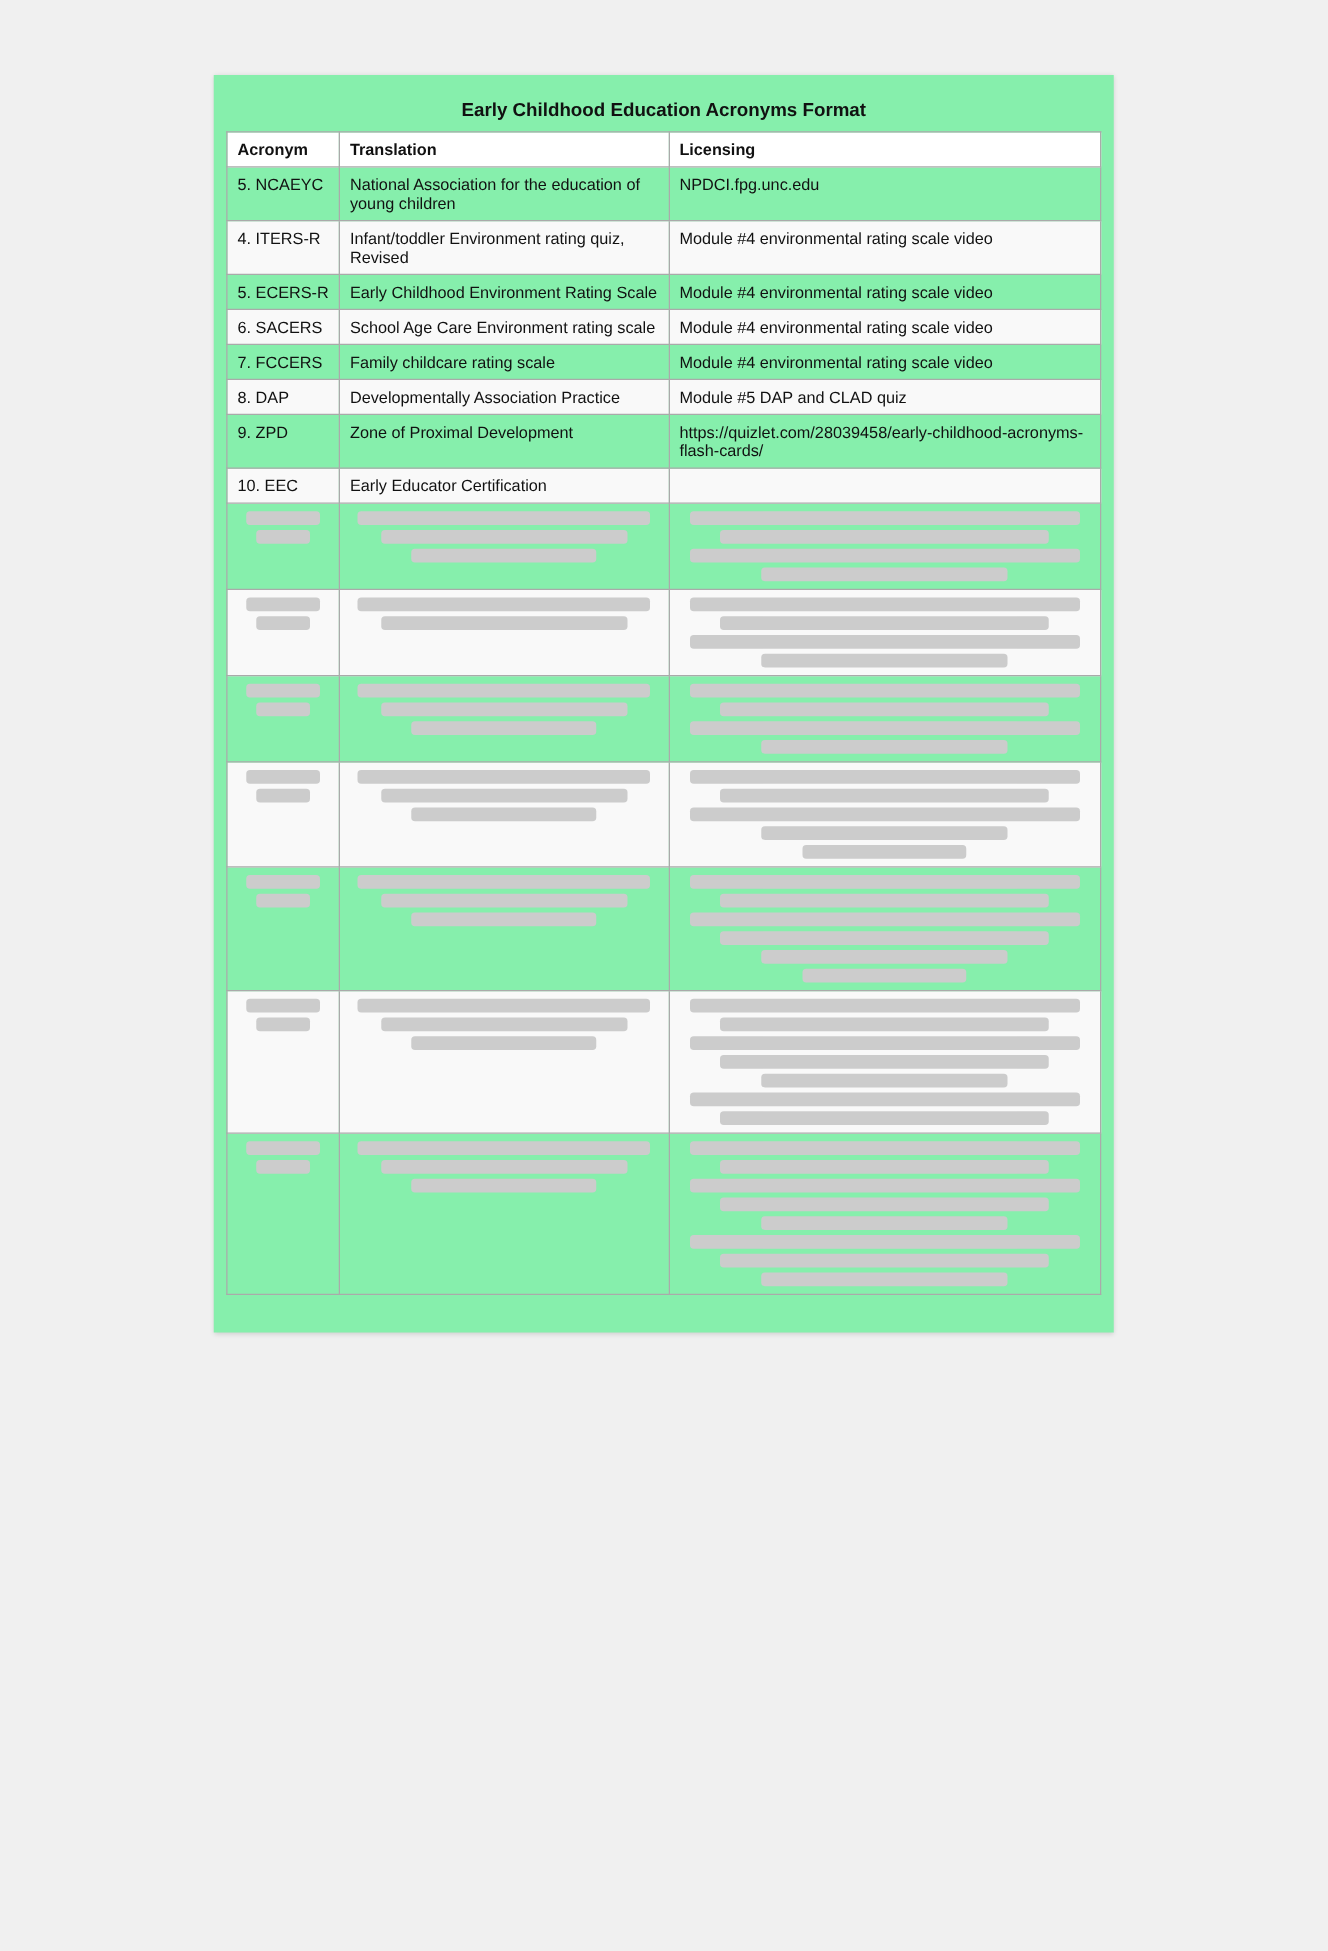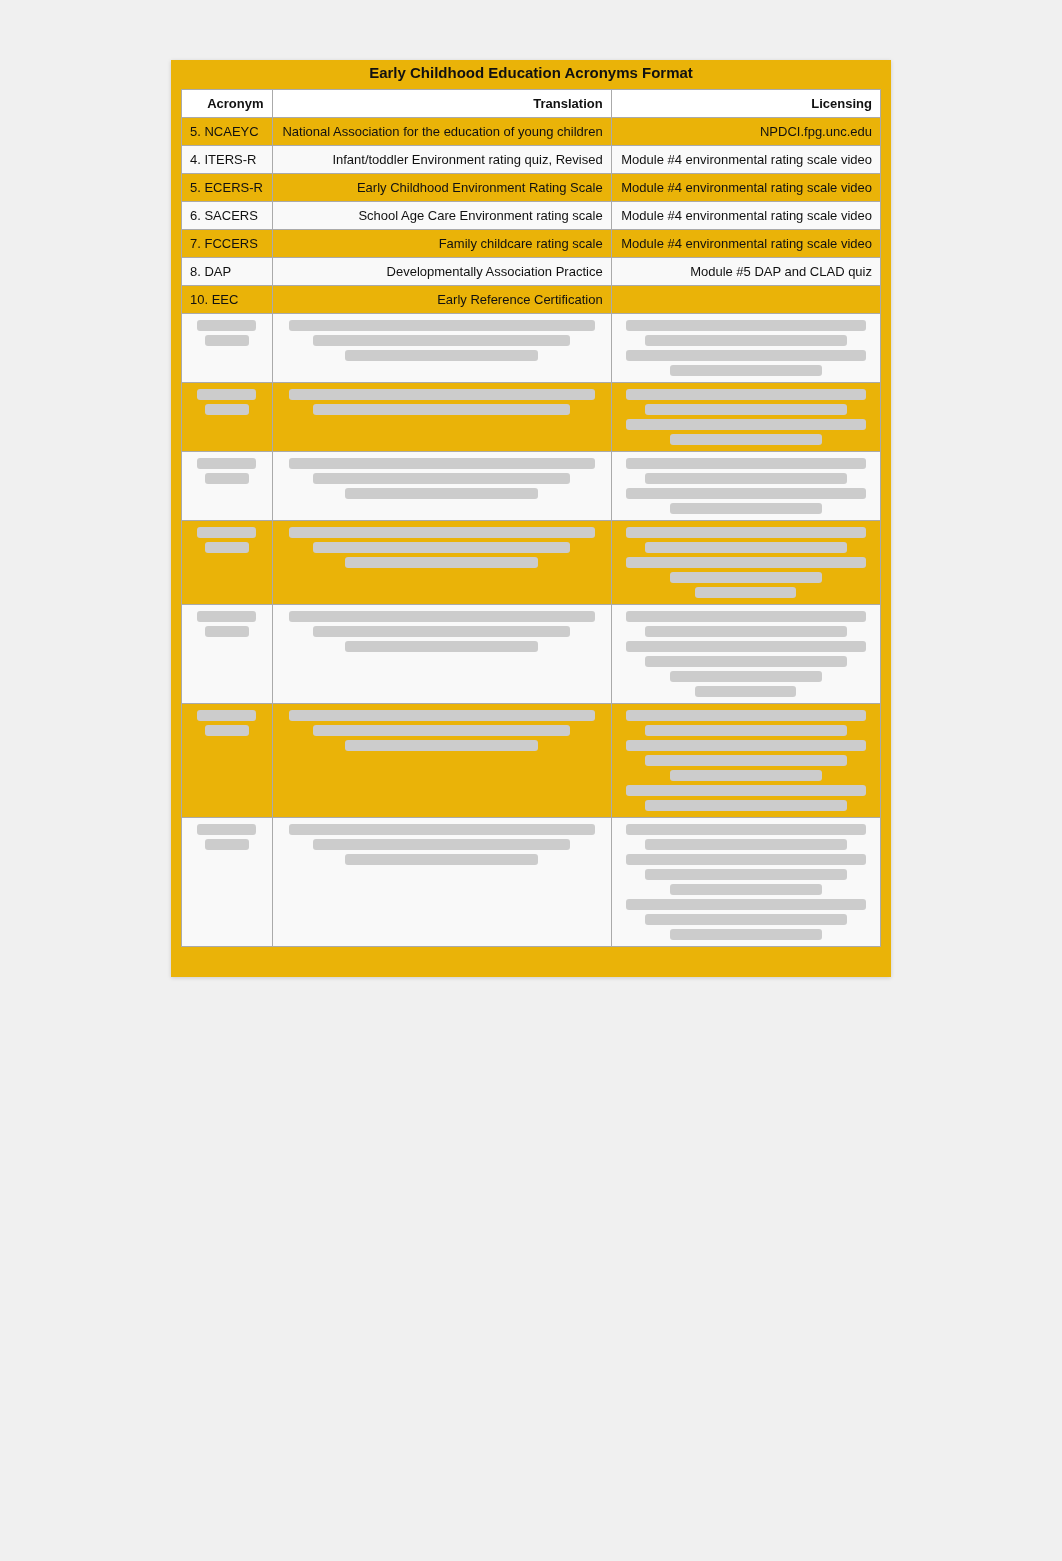--- a/index.html
+++ b/index.html
@@ -7,43 +7,43 @@
       background: #f0f0f0;
       font-family: Arial, sans-serif;
       width: 1062px;
       min-height: 1561px;
       display: flex;
       justify-content: center;
       align-items: flex-start;
       padding: 60px 20px;
     }
     .page-container {
-      background: #eab308;
+      background: #86efac;
       width: 720px;
-      padding: 4px 10px 30px 10px;
+      padding: 20px 10px 30px 10px;
       box-shadow: 0 1px 4px rgba(0,0,0,0.15);
     }
     .page-title {
       text-align: center;
       font-size: 15px;
       font-weight: bold;
       margin-bottom: 8px;
       color: #111;
     }
     table {
       width: 100%;
       border-collapse: collapse;
       font-size: 13px;
       color: #111;
     }
     th, td {
       border: 1px solid #aaa;
       padding: 6px 8px;
       vertical-align: top;
-      text-align: right;
+      text-align: left;
     }
     th {
       background: #fff;
       font-weight: bold;
       font-size: 13px;
     }
     td:first-child {
       text-align: left;
       white-space: nowrap;
     }
@@ -108,22 +108,27 @@
           <td>7. FCCERS</td>
           <td>Family childcare rating scale</td>
           <td>Module #4 environmental rating scale video</td>
         </tr>
         <tr>
           <td>8. DAP</td>
           <td>Developmentally Association Practice</td>
           <td>Module #5 DAP and CLAD quiz</td>
         </tr>
         <tr>
+          <td>9. ZPD</td>
+          <td>Zone of Proximal Development</td>
+          <td>https://quizlet.com/28039458/early-childhood-acronyms-flash-cards/</td>
+        </tr>
+        <tr>
           <td>10. EEC</td>
-          <td>Early Reference Certification</td>
+          <td>Early Educator Certification</td>
           <td></td>
         </tr>
         <tr class="blurred-row">
           <td>
             <div class="blur-lines">
               <div class="blur-line medium"></div>
               <div class="blur-line short"></div>
             </div>
           </td>
           <td>

